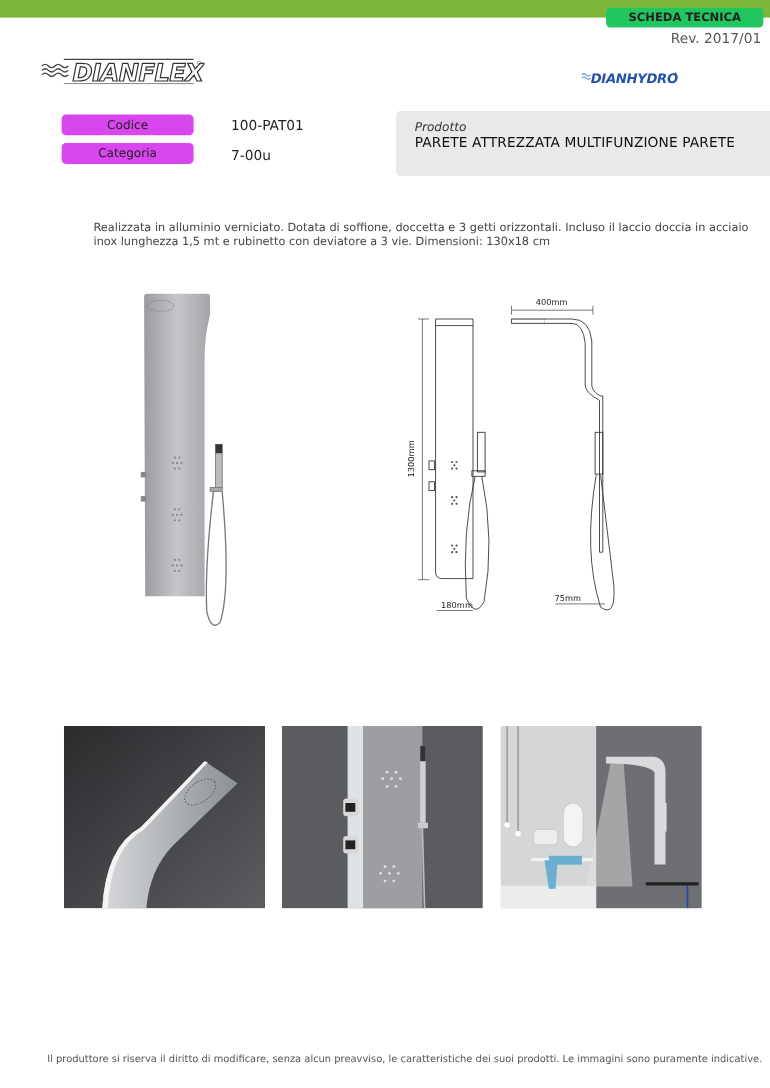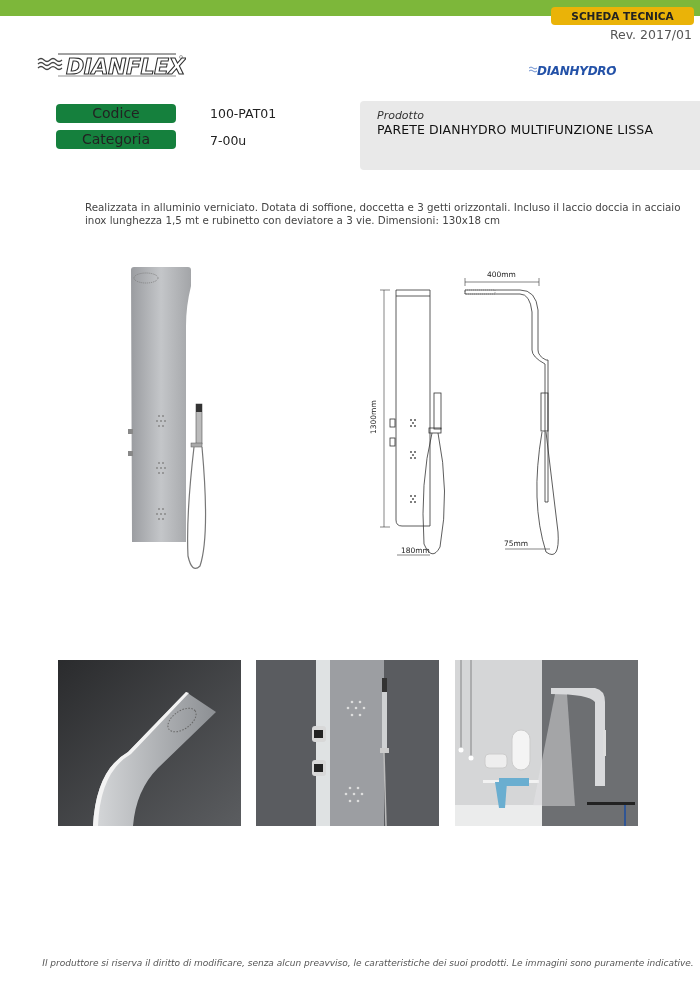--- a/index.html
+++ b/index.html
@@ -1,47 +1,47 @@
 <!DOCTYPE html>
 <html><head>
 <meta charset="utf-8">
 <style>
   * { box-sizing: border-box; margin: 0; padding: 0; }
   html, body { width: 700px; height: 989px; background: #ffffff; overflow: hidden; }
   body { position: relative; font-family: "DejaVu Sans", sans-serif; color: #222; }
 
   .topbar { position: absolute; left: 0; top: 0; width: 700px; height: 16px; background: #7db73a; }
-  .sheet-tag { position: absolute; left: 551px; top: 7px; width: 143px; height: 18px; background: #eab308;
+  .sheet-tag { position: absolute; left: 551px; top: 7px; width: 143px; height: 18px; background: #22c55e;
     border-radius: 4px; font-size: 10.5px; font-weight: bold; text-align: center; line-height: 18px; color: #222; }
   .rev { position: absolute; right: 8px; top: 27px; font-size: 12.5px; color: #555; }
 
   .logo-dianflex { position: absolute; left: 36px; top: 48px; width: 150px; height: 34px; }
   .logo-dianhydro { position: absolute; left: 528px; top: 62px; width: 90px; height: 16px; }
 
-  .field-label { position: absolute; left: 56px; width: 120px; height: 19px; background: #15803d; border-radius: 4px;
-    font-size: 14px; text-align: center; line-height: 19px; color: #222; }
+  .field-label { position: absolute; left: 56px; width: 120px; height: 19px; background: #d946ef; border-radius: 4px;
+    font-size: 11px; text-align: center; line-height: 19px; color: #222; }
   .field-value { position: absolute; left: 190px; font-size: 12.5px; color: #222; margin-left: 20px; }
 
-  .product-box { position: absolute; left: 360px; top: 101px; width: 340px; height: 69px; background: #e9e9e9;
+  .product-box { position: absolute; left: 360px; top: 101px; width: 340px; height: 59px; background: #e9e9e9;
     border-radius: 4px 0 0 4px; padding: 8px 0 0 17px; }
   .product-label { font-size: 11px; font-style: italic; color: #333; }
   .product-name { font-size: 12.5px; color: #111; margin-top: 0px; letter-spacing: 0.1px; }
 
   .description { position: absolute; left: 57px; top: 201px; width: 600px; font-size: 10.3px; 
     color: #444; line-height: 13px; margin-left: 28px; }
 
   .product-photo { position: absolute; left: 128px; top: 266px; width: 90px; height: 310px; }
   .tech-drawing { position: absolute; left: 360px; top: 262px; width: 210px; height: 310px; }
   .dim-label { font-family: "DejaVu Sans", sans-serif; font-size: 7.5px; fill: #222; }
 
   .gallery-img { position: absolute; top: 660px; height: 166px; overflow: hidden; }
   .gallery-img svg { display: block; }
 
   .footer { position: absolute; left: 0; width: 700px; top: 958px; text-align: center; font-size: 9px;
-    font-style: italic; color: #555; padding-left: 36px; }
+    color: #555; padding-left: 36px; }
 </style>
 </head>
 <body>
 
 <div class="topbar"></div>
 <div class="sheet-tag">SCHEDA TECNICA</div>
 <div class="rev">Rev. 2017/01</div>
 
 <div class="logo-dianflex">
   <svg width="150" height="34" viewBox="0 0 150 34">
@@ -68,21 +68,21 @@
   </svg>
 </div>
 
 <div class="field-label" style="top:104px;">Codice</div>
 <div class="field-value" style="top:106px;">100-PAT01</div>
 <div class="field-label" style="top:130px;">Categoria</div>
 <div class="field-value" style="top:133px;">7-00u</div>
 
 <div class="product-box">
   <div class="product-label">Prodotto</div>
-  <div class="product-name">PARETE DIANHYDRO MULTIFUNZIONE LISSA</div>
+  <div class="product-name">PARETE ATTREZZATA MULTIFUNZIONE PARETE</div>
 </div>
 
 <div class="description">Realizzata in alluminio verniciato. Dotata di soffione, doccetta e 3 getti orizzontali. Incluso il laccio doccia in acciaio inox lunghezza 1,5 mt e rubinetto con deviatore a 3 vie. Dimensioni: 130x18 cm</div>
 
 <div class="product-photo">
   <svg width="90" height="310" viewBox="0 0 90 310">
     <defs>
       <linearGradient id="panelGrad" x1="0" x2="1" y1="0" y2="0">
         <stop offset="0" stop-color="#9a9ca0"></stop>
         <stop offset="0.5" stop-color="#c4c6c9"></stop>

